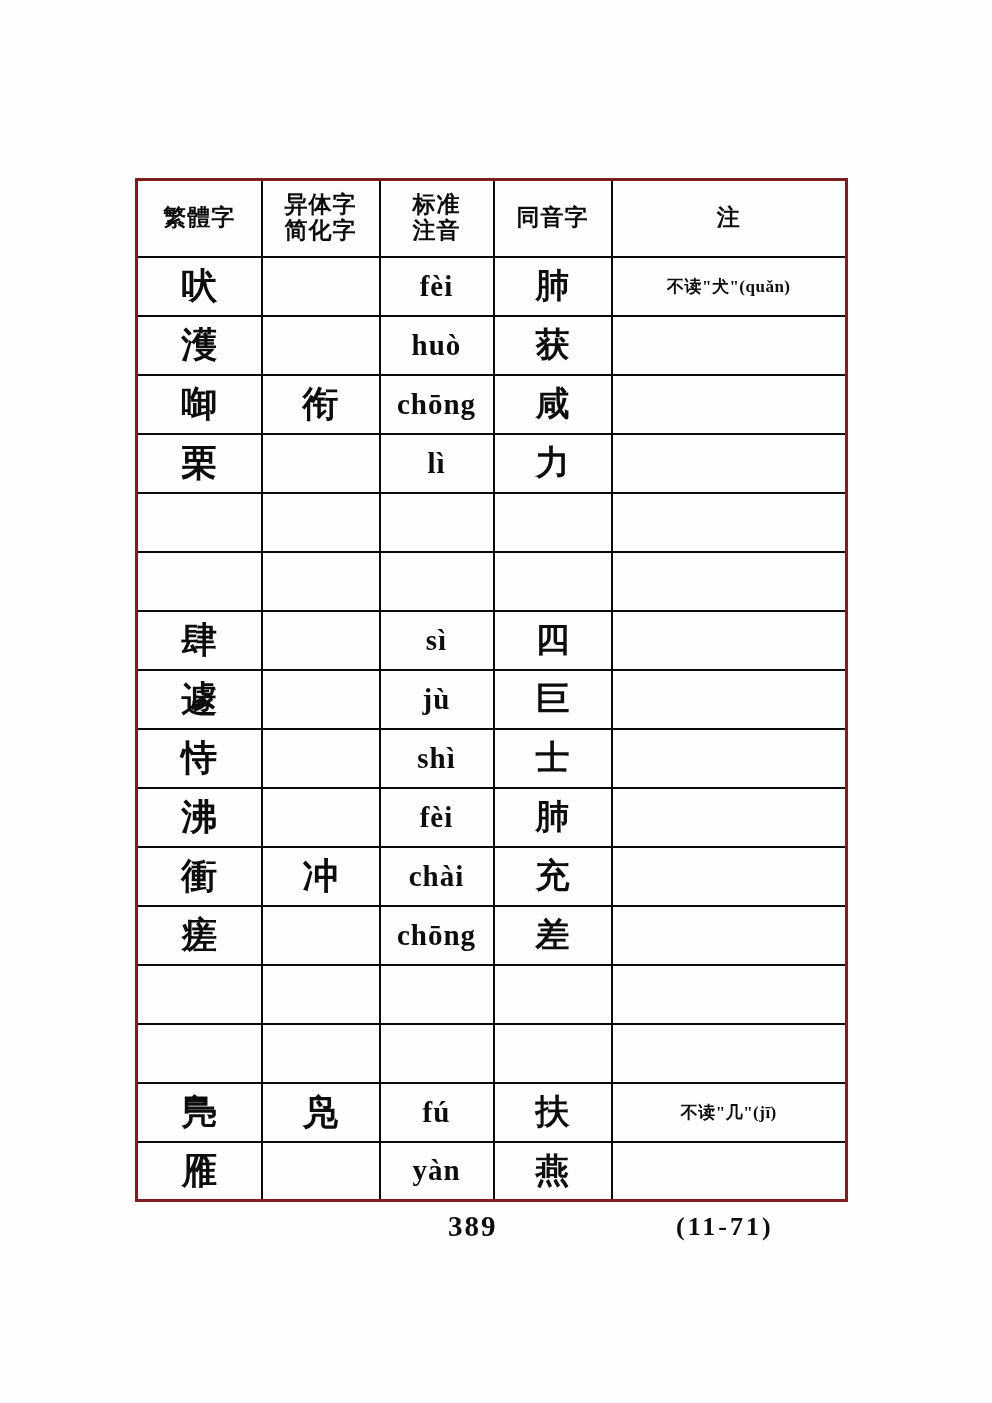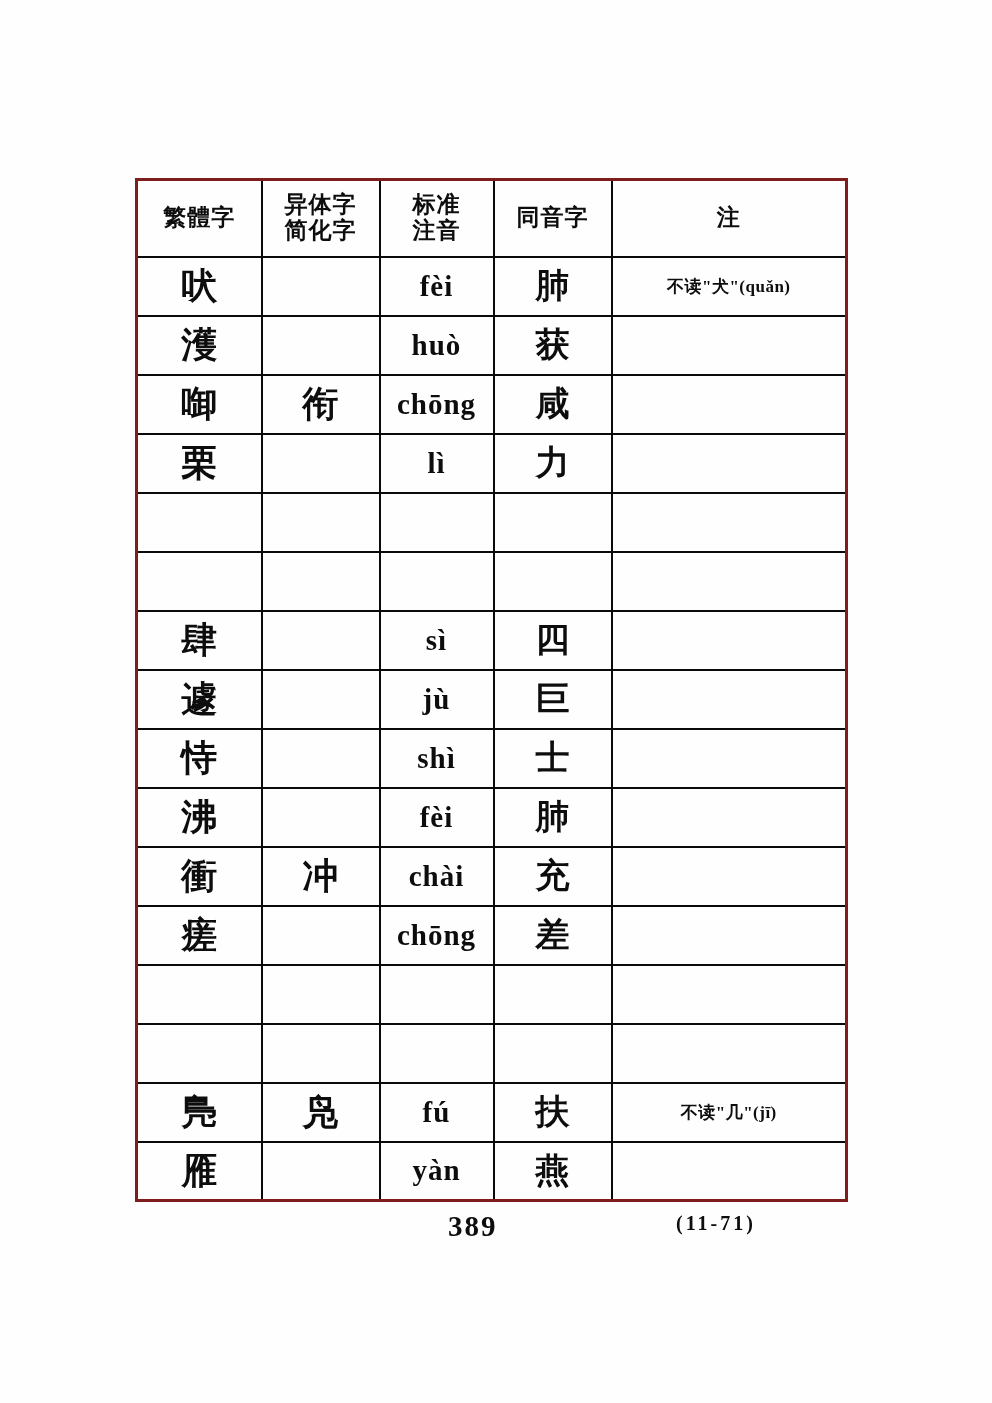--- a/index.html
+++ b/index.html
@@ -113,21 +113,21 @@
     left: 448px;
     top: 0;
     font-size: 29px;
     font-weight: bold;
     letter-spacing: 2px;
   }
   .volume-ref {
     position: absolute;
     left: 676px;
     top: 2px;
-    font-size: 20px;
+    font-size: 26px;
     font-weight: bold;
     letter-spacing: 3px;
     white-space: nowrap;
   }
 </style>
 </head>
 <body>
 
 <div class="page">
 

